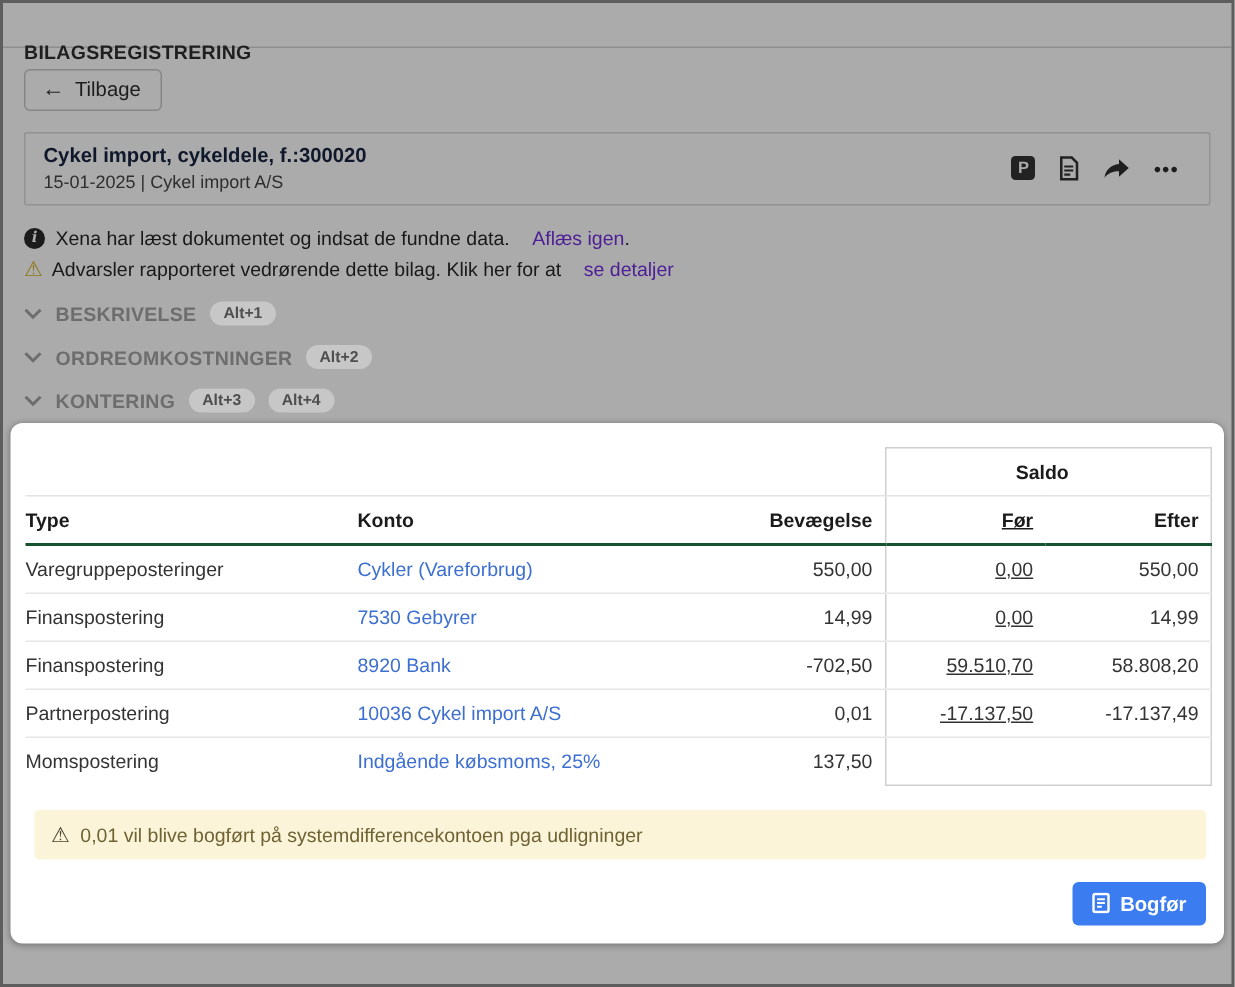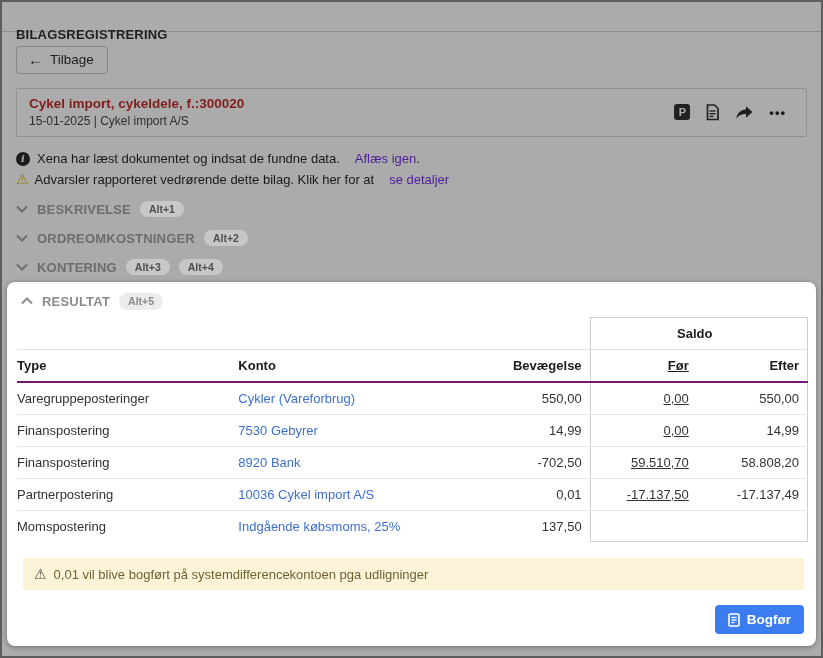--- a/index.html
+++ b/index.html
@@ -24,21 +24,21 @@
     border: 1px solid #868686; border-radius: 4px; cursor: pointer;
     font-family: inherit; font-size: 13.5px; color: #1d1d1d;
   }
   .back-btn .arrow { font-size: 15px; line-height: 13px; }
 
   
   .doc-card {
     margin-top: 14px; border: 1px solid #929292; border-radius: 2px;
     padding: 7px 12px 8px 12px; display: flex; justify-content: space-between; align-items: center;
   }
-  .doc-title { font-size: 13.5px; font-weight: bold; color: #7f1d1d; }
+  .doc-title { font-size: 13.5px; font-weight: bold; color: #0f172a; }
   .doc-subtitle { font-size: 12px; color: #2e2e2e; margin-top: 3px; }
   .doc-actions { display: flex; align-items: center; gap: 15px; padding-right: 8px; }
   .doc-actions .act { cursor: pointer; display: inline-flex; align-items: center; }
   .p-icon {
     width: 16px; height: 16px; background: #222; color: #ababab; border-radius: 3px;
     font-size: 11px; font-weight: bold; display: inline-flex; align-items: center; justify-content: center;
   }
   .dots { font-size: 13px; font-weight: bold; color: #1c1c1c; letter-spacing: 1px; }
 
   
@@ -75,21 +75,21 @@
   col.c-type { width: 28%; } col.c-konto { width: 27%; } col.c-bev { width: 17.5%; }
   col.c-foer { width: 13.5%; } col.c-efter { width: 14%; }
   th, td { padding: 8px 8px 8px 0; font-weight: normal; }
   th { color: #1b1b1b; font-weight: bold; text-align: left; }
   .num { text-align: right; padding-right: 8px; }
   .saldo-row th { border-bottom: 1px solid #e2e2e2; }
   th.saldo-group {
     text-align: center; border-top: 1px solid #cfcfcf;
     border-left: 1px solid #cfcfcf; border-right: 1px solid #cfcfcf;
   }
-  .cols-row th { border-bottom: 2px solid #701a75; }
+  .cols-row th { border-bottom: 2px solid #14532d; }
   .sl { border-left: 1px solid #cfcfcf; text-decoration: underline; }
   .sr { border-right: 1px solid #cfcfcf; }
   tbody td { border-bottom: 1px solid #e6e6e6; }
   tbody tr:last-child td { border-bottom: none; }
   tbody tr:last-child td.sl, tbody tr:last-child td.sr { border-bottom: 1px solid #cfcfcf; }
   td a { color: #3d6fd1; text-decoration: none; cursor: pointer; }
 
   .warning-box {
     margin: 16px 4px 0 6px; background: #fcf4d9; border-radius: 3px;
     padding: 8px 11px; font-size: 13px; color: #6f6233;
@@ -180,27 +180,20 @@
       <svg width="12" height="8" viewBox="0 0 12 8">
           <polyline points="1,1.5 6,6.5 11,1.5" fill="none" stroke="#6d6d6d" stroke-width="2"></polyline>
         </svg>
       <span class="label">KONTERING</span>
       <span class="pill">Alt+3</span>
       <span class="pill">Alt+4</span>
     </div>
 
     <div class="result-card">
 
-      <div class="result-header">
-        <svg width="12" height="8" viewBox="0 0 12 8">
-            <polyline points="1,6.5 6,1.5 11,6.5" fill="none" stroke="#8b8b8b" stroke-width="2"></polyline>
-          </svg>
-        <span class="label">RESULTAT</span>
-        <span class="pill">Alt+5</span>
-      </div>
 
       <table>
         <colgroup>
           <col class="c-type">
             <col class="c-konto">
             <col class="c-bev">
             <col class="c-foer">
             <col class="c-efter">
         </colgroup>
         <thead>

